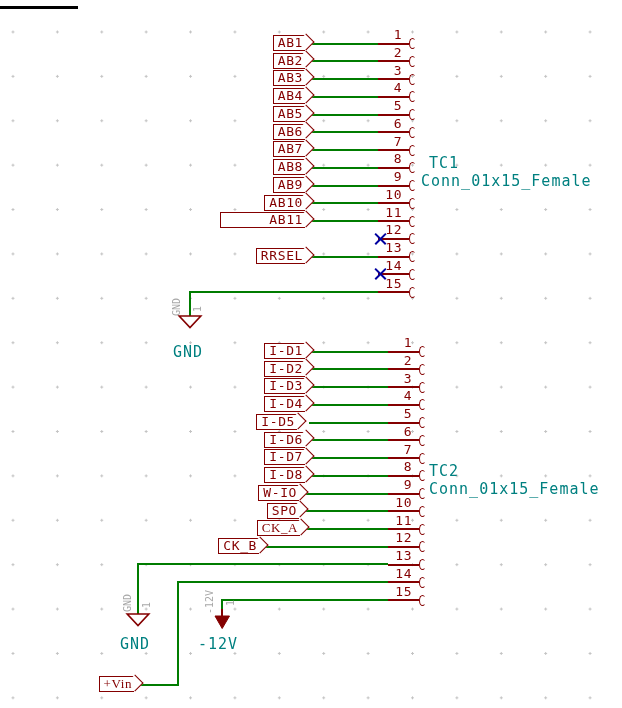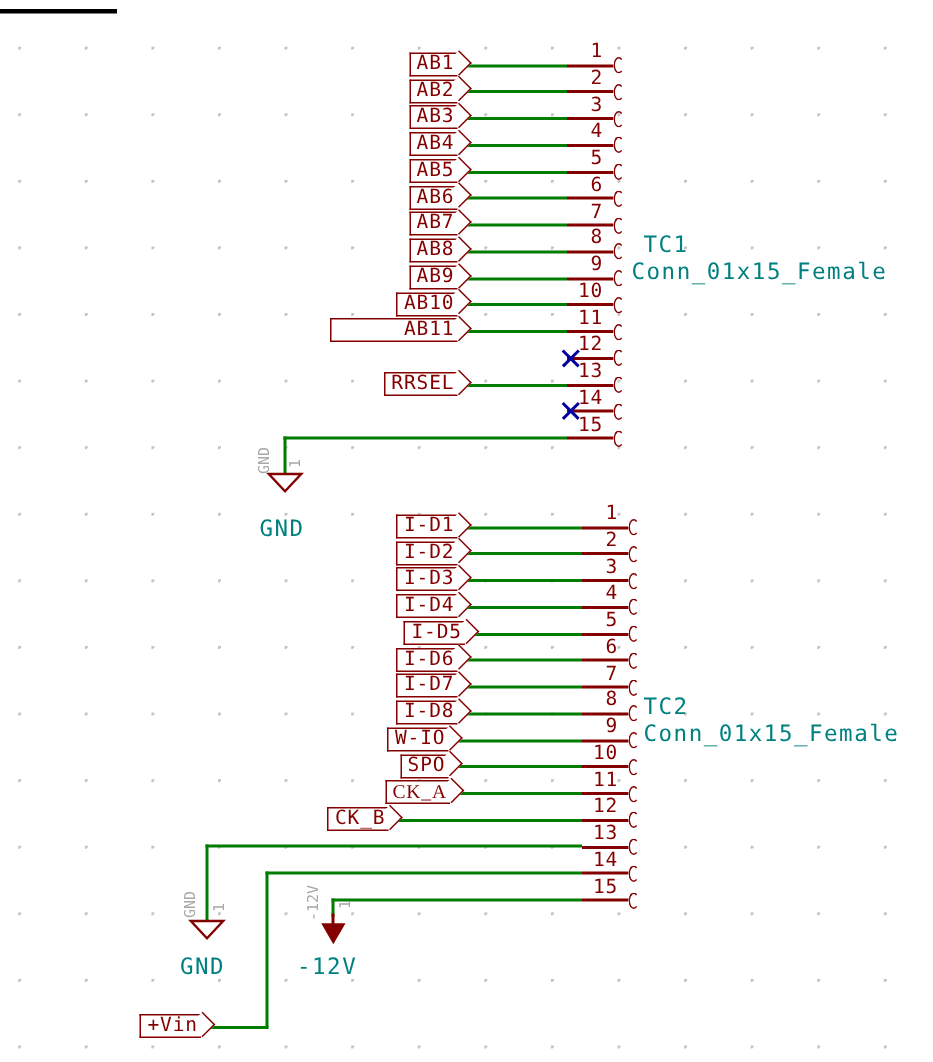--- a/index.html
+++ b/index.html
@@ -158,21 +158,21 @@
       <div class="tag" style="right: 317px; top: 378.4px;"><span>I-D3</span></div>
       <div class="stub" style="left: 388px; top: 403.75px; width: 31px;"></div>
       <div class="arc" style="left: 419px; top: 399.25px;"></div>
       <div class="pinnum" style="left: 376px; top: 389.25px;">4</div>
       <div class="hwire" style="left: 309px; top: 403.75px; width: 79px;"></div>
       <div class="tag" style="right: 317px; top: 396.15px;"><span>I-D4</span></div>
       <div class="stub" style="left: 388px; top: 421.5px; width: 31px;"></div>
       <div class="arc" style="left: 419px; top: 417px;"></div>
       <div class="pinnum" style="left: 376px; top: 407px;">5</div>
       <div class="hwire" style="left: 309px; top: 421.5px; width: 79px;"></div>
-      <div class="tag" style="right: 312px; top: 413.9px;"><span>I-D5</span></div>
+      <div class="tag" style="right: 325px; top: 413.9px;"><span>I-D5</span></div>
       <div class="stub" style="left: 388px; top: 439.25px; width: 31px;"></div>
       <div class="arc" style="left: 419px; top: 434.75px;"></div>
       <div class="pinnum" style="left: 376px; top: 424.75px;">6</div>
       <div class="hwire" style="left: 309px; top: 439.25px; width: 79px;"></div>
       <div class="tag" style="right: 317px; top: 431.65px;"><span>I-D6</span></div>
       <div class="stub" style="left: 388px; top: 457px; width: 31px;"></div>
       <div class="arc" style="left: 419px; top: 452.5px;"></div>
       <div class="pinnum" style="left: 376px; top: 442.5px;">7</div>
       <div class="hwire" style="left: 309px; top: 457px; width: 79px;"></div>
       <div class="tag" style="right: 317px; top: 449.4px;"><span>I-D7</span></div>
@@ -234,21 +234,21 @@
   <svg style="left:126px;top:613px;" width="24" height="15">
     <polygon points="1.2,1 22.8,1 12,12.5" fill="#ffffff" stroke="#840000" stroke-width="1.6"></polygon>
   </svg>
   <div class="hiddenpin" style="left:123px;top:586px;height:26px;">GND</div>
   <div class="hiddenpin" style="left:142px;top:594px;height:14px;">1</div>
   <div class="powertext" style="left:120px;top:636px;">GND</div>
 
   <div class="hwire" style="left:177px;top:581px;width:211px;"></div>
   <div class="vwire" style="left:177px;top:581px;height:104px;"></div>
   <div class="hwire" style="left:140px;top:684px;width:39px;"></div>
-  <div class="tag" style="right:488px;top:676px;">
+  <div class="tag" style="right:488px;top:676px;font-family:Liberation Serif, serif;">
     <span>+Vin</span>
   </div>
 
   <div class="hwire" style="left:221px;top:599px;width:167px;"></div>
   <div class="vwire" style="left:221px;top:599px;height:12px;"></div>
   <div class="vstub" style="left:221px;top:609px;height:8px;"></div>
 
   <svg style="left:214px;top:615px;" width="18" height="15">
     <polygon points="1,1 15.5,1 8.2,13.5" fill="#840000" stroke="#840000" stroke-width="1"></polygon>
   </svg>

